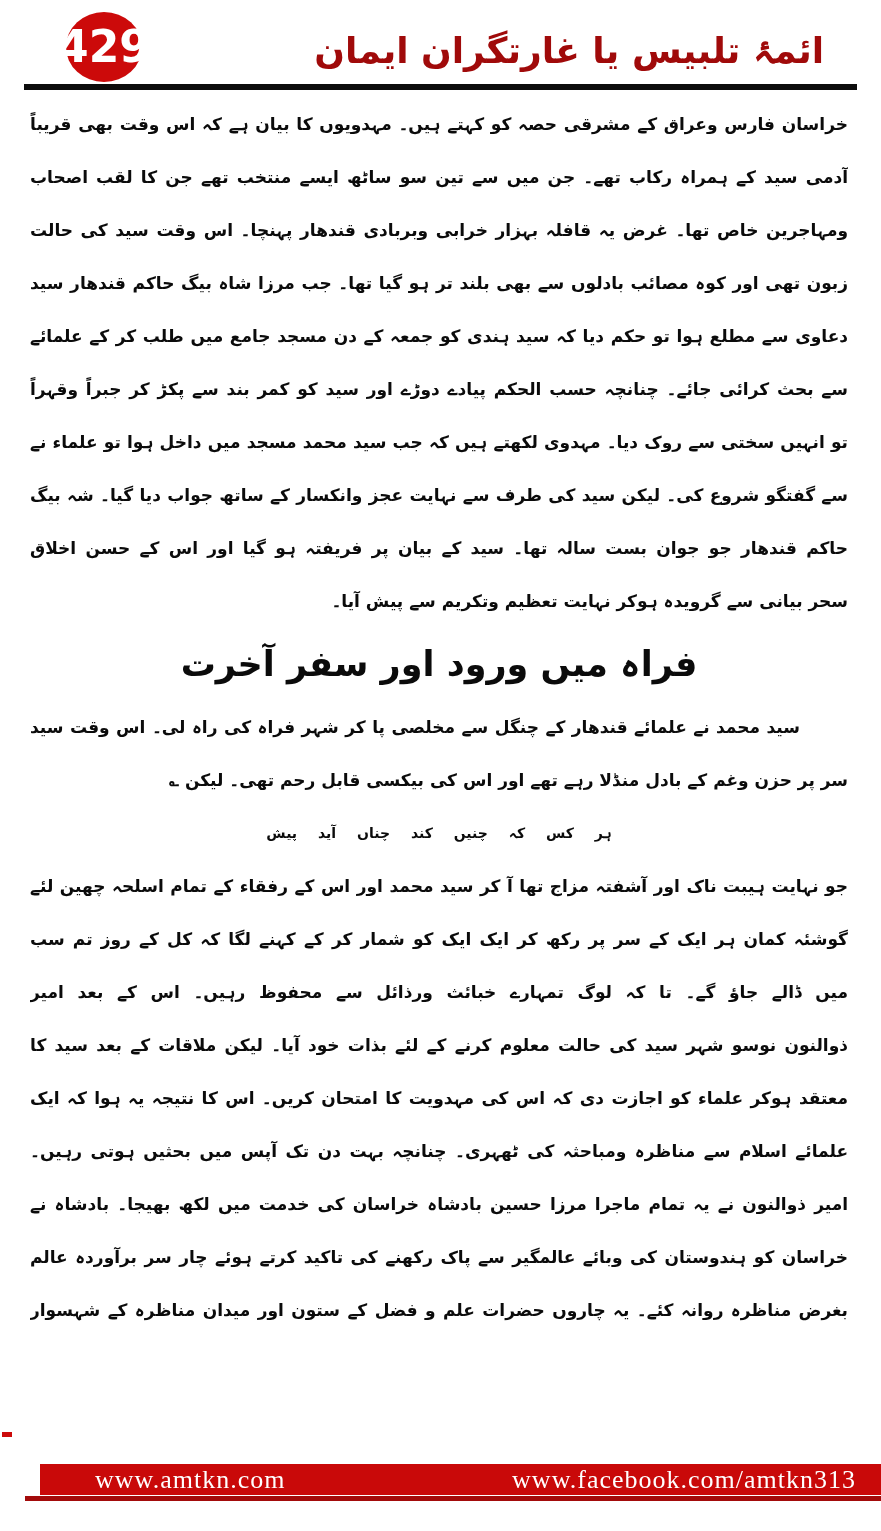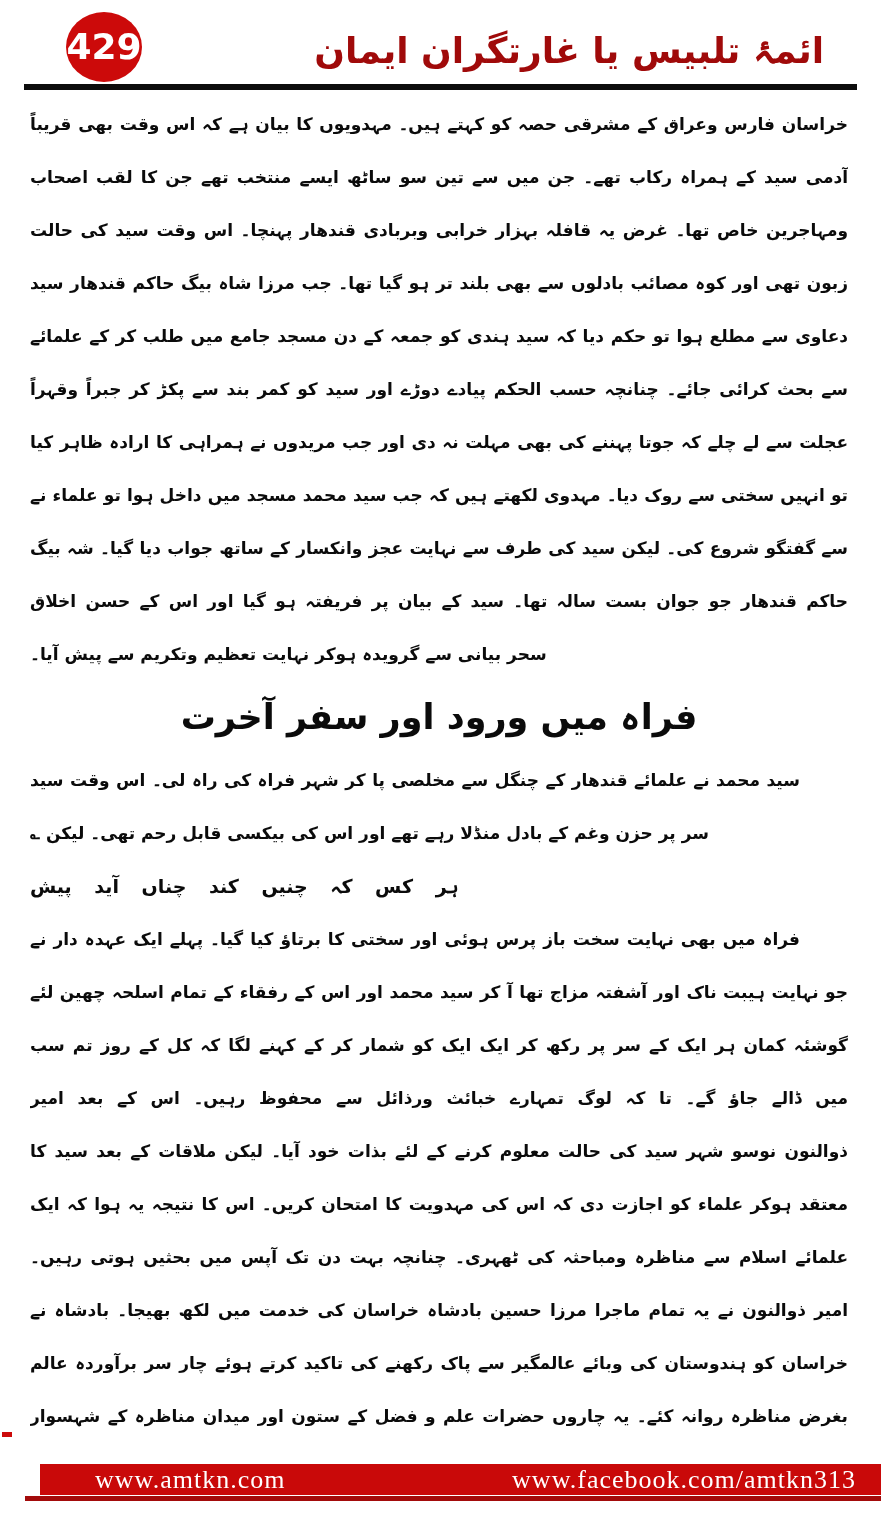--- a/index.html
+++ b/index.html
@@ -21,21 +21,21 @@
   }
   
   .badge{
     position:absolute;left:66px;top:12px;
     width:76px;height:70px;
     background:var(--badge-red);
     border-radius:50%;
     display:flex;align-items:center;justify-content:center;
   }
   .badge-num{
-    color:#ffffff;font-weight:bold;font-size:36px;
+    color:#ffffff;font-weight:bold;font-size:44px;
     font-family:"DejaVu Sans",sans-serif;line-height:1;
   }
   .book-title{
     position:absolute;right:57px;top:26px;
     direction:rtl;
     color:var(--title-red);
     font-weight:bold;font-size:36px;line-height:50px;
     white-space:nowrap;
   }
   .header-rule{
@@ -51,23 +51,23 @@
     direction:rtl;
     color:var(--text-black);
     font-weight:bold;
     font-size:17px;
     height:53px;line-height:53px;
     white-space:normal;
     overflow:hidden;
   }
   .bl.j{text-align:justify;text-align-last:justify;}
   .bl.ind{padding-right:48px;}
-  .bl.c{text-align:left;}
+  .bl.c{text-align:right;}
   .bl.h{font-size:35px;height:73px;line-height:73px;text-align:center;}
-  .bl.v{text-align:left;word-spacing:16px;font-size:19px;}
+  .bl.v{text-align:center;word-spacing:16px;font-size:14px;}
   
   .footer-bar{
     position:absolute;left:40px;top:1464px;
     width:876px;height:31px;
     background:var(--footer-bar-red);
     display:flex;align-items:center;justify-content:space-between;
     padding:0 60px 0 55px;
     box-sizing:border-box;
     gap:12px;
   }
@@ -102,30 +102,28 @@
 
   <div class="header-rule"></div>
 
   <div class="body-text">
       <div class="bl j">خراسان فارس وعراق کے مشرقی حصہ کو کہتے ہیں۔ مہدویوں کا بیان ہے کہ اس وقت بھی قریباً نوسو</div>
       <div class="bl j">آدمی سید کے ہمراہ رکاب تھے۔ جن میں سے تین سو ساٹھ ایسے منتخب تھے جن کا لقب اصحاب</div>
       <div class="bl j">ومہاجرین خاص تھا۔ غرض یہ قافلہ بہزار خرابی وبربادی قندھار پہنچا۔ اس وقت سید کی حالت بہت</div>
       <div class="bl j">زبون تھی اور کوہ مصائب بادلوں سے بھی بلند تر ہو گیا تھا۔ جب مرزا شاہ بیگ حاکم قندھار سید کے</div>
       <div class="bl j">دعاوی سے مطلع ہوا تو حکم دیا کہ سید ہندی کو جمعہ کے دن مسجد جامع میں طلب کر کے علمائے اسلام</div>
       <div class="bl j">سے بحث کرائی جائے۔ چنانچہ حسب الحکم پیادے دوڑے اور سید کو کمر بند سے پکڑ کر جبراً وقہراً اس</div>
-      <div class="bl j">عجلت سے لے چلے کہ جوتا پہننے کی بھی مہلت نہ دی اور جب مریدوں نے ہمراہی کا ارادہ ظاہر کیا</div>
       <div class="bl j">تو انہیں سختی سے روک دیا۔ مہدوی لکھتے ہیں کہ جب سید محمد مسجد میں داخل ہوا تو علماء نے نہایت سختی</div>
       <div class="bl j">سے گفتگو شروع کی۔ لیکن سید کی طرف سے نہایت عجز وانکسار کے ساتھ جواب دیا گیا۔ شہ بیگ</div>
       <div class="bl j">حاکم قندھار جو جوان بست سالہ تھا۔ سید کے بیان پر فریفتہ ہو گیا اور اس کے حسن اخلاق فروتنی اور</div>
       <div class="bl c">سحر بیانی سے گرویدہ ہوکر نہایت تعظیم وتکریم سے پیش آیا۔</div>
       <div class="bl h">فراہ میں ورود اور سفر آخرت</div>
       <div class="bl j ind">سید محمد نے علمائے قندھار کے چنگل سے مخلصی پا کر شہر فراہ کی راہ لی۔ اس وقت سید کے</div>
       <div class="bl c">سر پر حزن وغم کے بادل منڈلا رہے تھے اور اس کی بیکسی قابل رحم تھی۔ لیکن ؎</div>
       <div class="bl v">ہر کس کہ چنیں کند چناں آید پیش</div>
-      <div class="bl j ind">فراہ میں بھی نہایت سخت باز پرس ہوئی اور سختی کا برتاؤ کیا گیا۔ پہلے ایک عہدہ دار نے</div>
       <div class="bl j">جو نہایت ہیبت ناک اور آشفتہ مزاج تھا آ کر سید محمد اور اس کے رفقاء کے تمام اسلحہ چھین لئے اور</div>
       <div class="bl j">گوشئہ کمان ہر ایک کے سر پر رکھ کر ایک ایک کو شمار کر کے کہنے لگا کہ کل کے روز تم سب زندان بلا</div>
       <div class="bl j">میں ڈالے جاؤ گے۔ تا کہ لوگ تمہارے خبائث ورذائل سے محفوظ رہیں۔ اس کے بعد امیر</div>
       <div class="bl j">ذوالنون نوسو شہر سید کی حالت معلوم کرنے کے لئے بذات خود آیا۔ لیکن ملاقات کے بعد سید کا</div>
       <div class="bl j">معتقد ہوکر علماء کو اجازت دی کہ اس کی مہدویت کا امتحان کریں۔ اس کا نتیجہ یہ ہوا کہ ایک دفعہ پھر</div>
       <div class="bl j">علمائے اسلام سے مناظرہ ومباحثہ کی ٹھہری۔ چنانچہ بہت دن تک آپس میں بحثیں ہوتی رہیں۔</div>
       <div class="bl j">امیر ذوالنون نے یہ تمام ماجرا مرزا حسین بادشاہ خراسان کی خدمت میں لکھ بھیجا۔ بادشاہ نے</div>
       <div class="bl j">خراسان کو ہندوستان کی وبائے عالمگیر سے پاک رکھنے کی تاکید کرتے ہوئے چار سر برآوردہ عالم</div>
       <div class="bl j">بغرض مناظرہ روانہ کئے۔ یہ چاروں حضرات علم و فضل کے ستون اور میدان مناظرہ کے شہسوار</div>
     </div>

